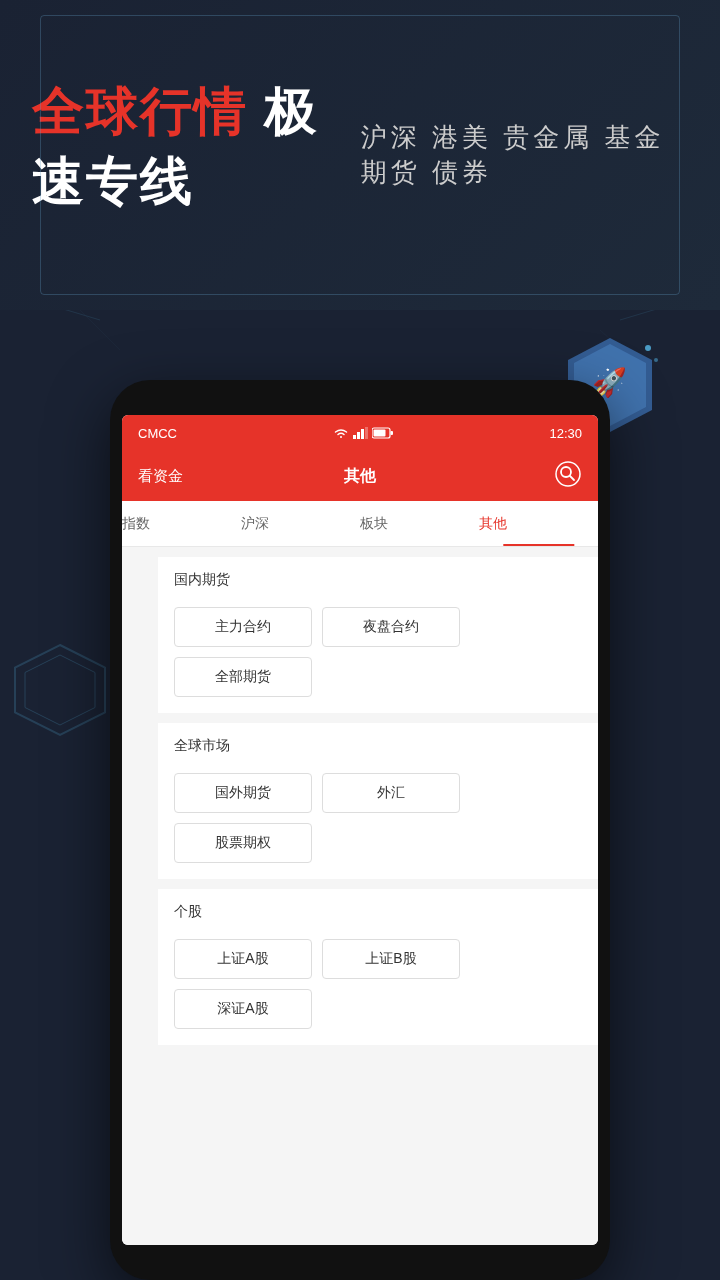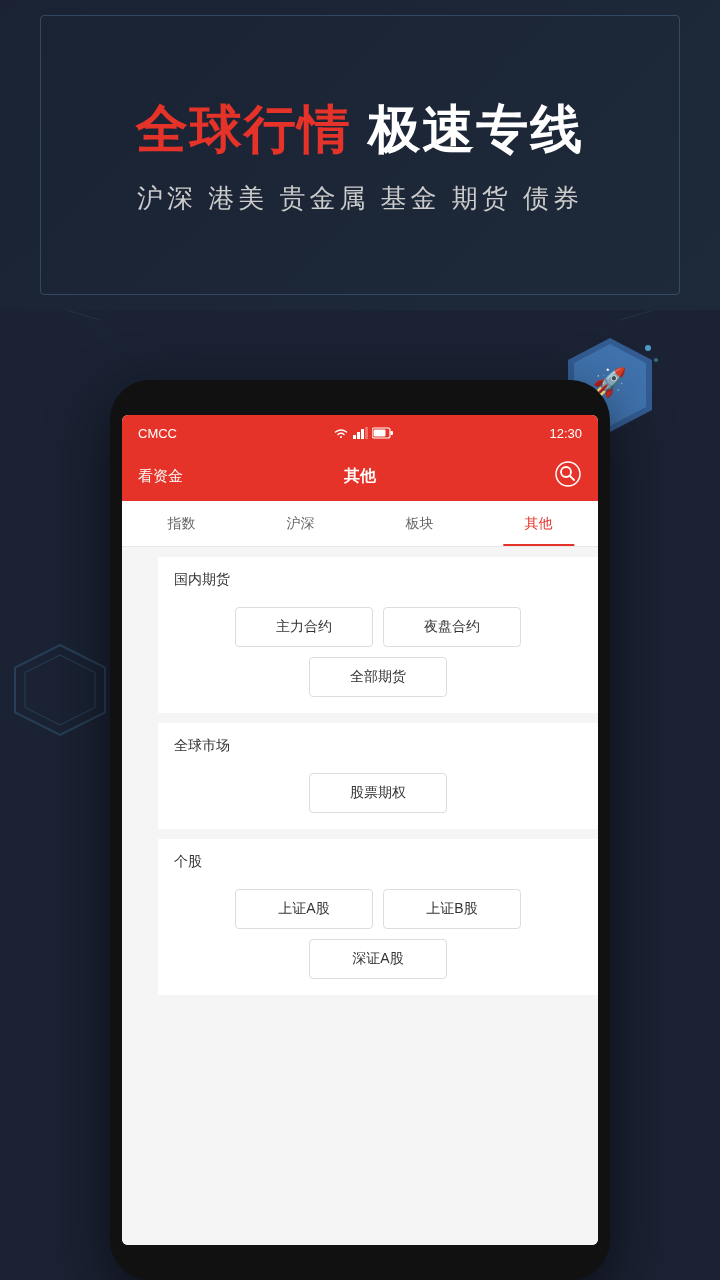--- a/index.html
+++ b/index.html
@@ -19,24 +19,23 @@
       pointer-events: none;
     }
 
     
     .banner {
       position: absolute;
       top: 0; left: 0; right: 0;
       height: 310px;
       background: linear-gradient(135deg, #1a2233 0%, #1e2a3a 100%);
       display: flex;
-      flex-direction: column;
       align-items: center;
       justify-content: center;
-      padding: 20px;
+      padding: 32px;
     }
 
     .banner-title {
       font-size: 52px;
       font-weight: bold;
       color: white;
       margin-bottom: 16px;
       letter-spacing: 2px;
     }
 
@@ -163,21 +162,20 @@
       align-items: center;
       border-bottom: 1px solid #e8e8e8;
       flex-shrink: 0;
     }
 
     .tab-item {
       flex: 1;
       height: 100%;
       display: flex;
       align-items: center;
-      justify-content: center;
       font-size: 14px;
       color: #666;
       position: relative;
     }
 
     .tab-item.active {
       color: #e63329;
     }
 
     .tab-item.active::after {
@@ -210,21 +208,20 @@
       padding: 14px 16px 10px;
       background: white;
     }
 
     .section-buttons {
       background: white;
       padding: 8px 16px 16px;
       display: flex;
       flex-wrap: wrap;
       gap: 10px;
-      justify-content: center;
     }
 
     .btn-item {
       border: 1px solid #ddd;
       border-radius: 4px;
       padding: 10px 0;
       width: 138px;
       text-align: center;
       font-size: 14px;
       color: #333;
@@ -387,20 +384,22 @@
         <div class="section-buttons">
           <div class="btn-item">主力合约</div>
           <div class="btn-item">夜盘合约</div>
           <div class="btn-item">全部期货</div>
         </div>
       </div>
 
       <div class="section">
         <div class="section-title">全球市场</div>
         <div class="section-buttons">
+          <div class="btn-item">国外期货</div>
+          <div class="btn-item">外汇</div>
           <div class="btn-item">股票期权</div>
         </div>
       </div>
 
       <div class="section">
       </div>
 
       <div class="section">
         <div class="section-title">个股</div>
         <div class="section-buttons">

